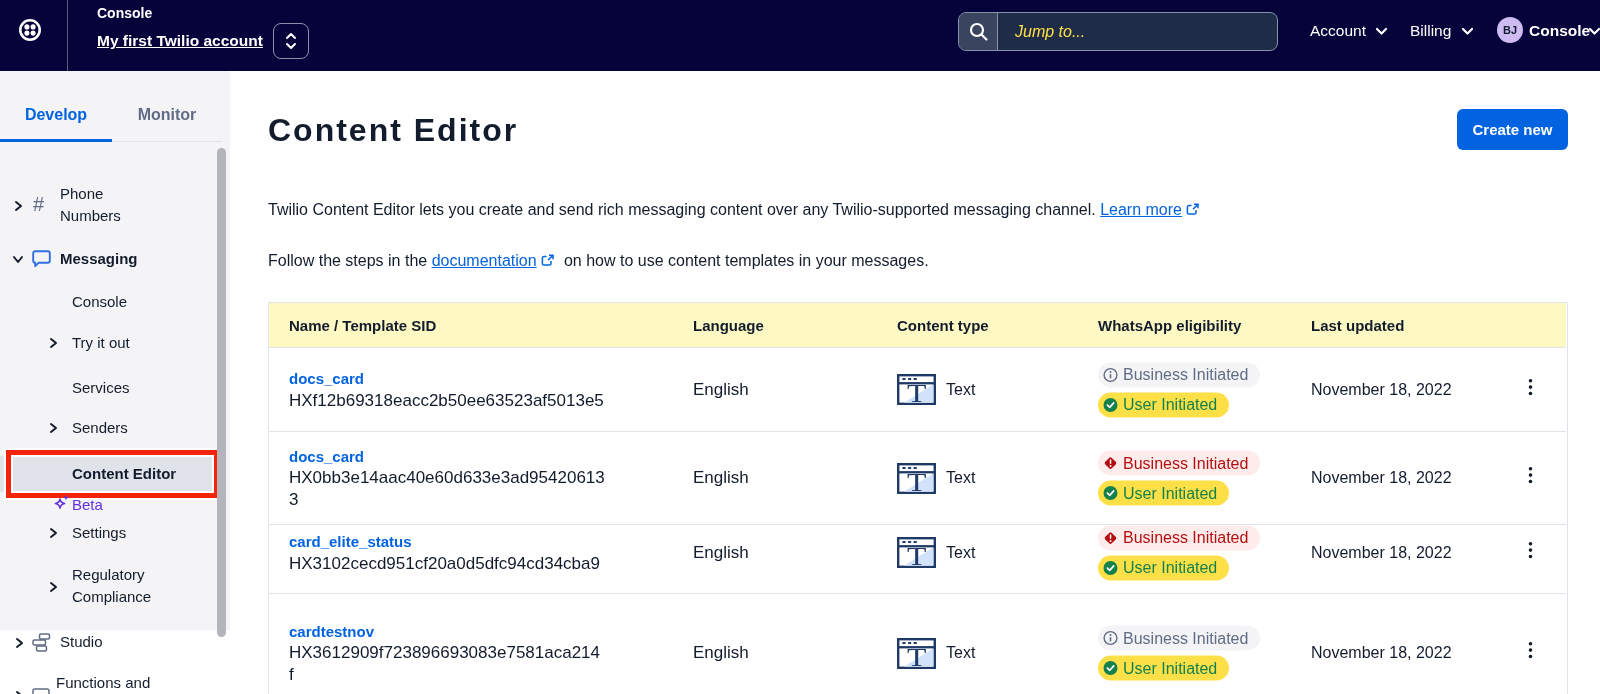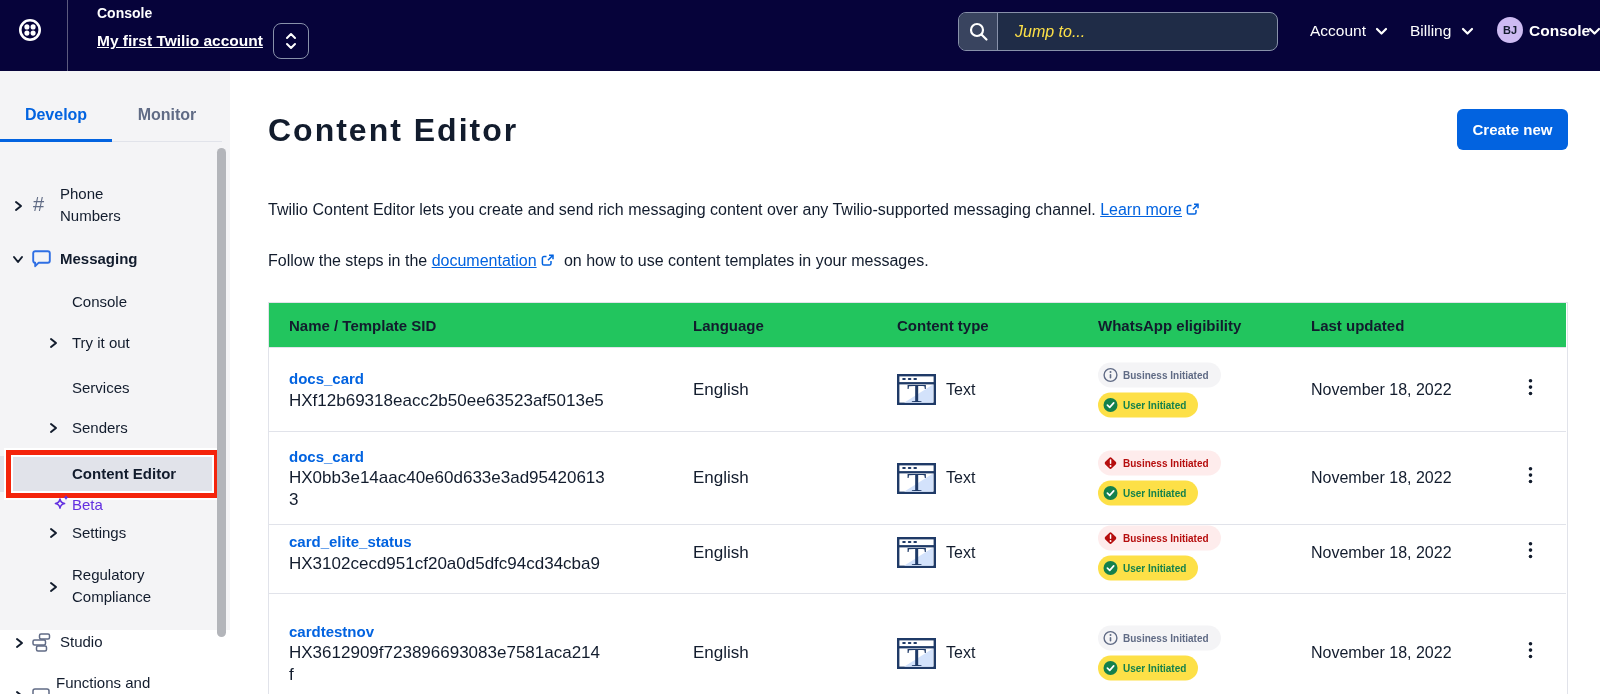--- a/index.html
+++ b/index.html
@@ -38,31 +38,31 @@
   h1 { position:absolute; left:268px; top:112px; font-size:32px; color:#121C2D; letter-spacing:2px; }
   #createbtn { position:absolute; left:1457px; top:109px; width:111px; height:41px; background:#0263E0; border-radius:6px;
     color:#fff; font-size:15px; font-weight:700; text-align:center; line-height:41px; }
   .para { position:absolute; left:268px; font-size:16px; color:#121C2D; }
   .para a { color:#0263E0; }
   #p1 { top:201px; }
   #p2 { top:252px; }
 
   
   #table { position:absolute; left:268px; top:302px; width:1300px; height:392px; overflow:hidden; border:1px solid #E1E3EA; border-bottom:none; }
-  #thead { position:absolute; left:0; top:0; width:1297px; height:45px; background:#22c55e; border-bottom:1px solid #E1E3EA; }
+  #thead { position:absolute; left:0; top:0; width:1297px; height:45px; background:#fef9c3; border-bottom:1px solid #E1E3EA; }
   .th { position:absolute; top:0; height:45px; line-height:45px; font-size:15px; font-weight:700; color:#121C2D; }
   .row { position:absolute; left:0; width:1297px; border-bottom:1px solid #E1E3EA; }
   .cellmid { position:absolute; display:flex; align-items:center; top:0; height:100%; }
   .name a { color:#0263E0; font-weight:700; font-size:15px; text-decoration:none; }
   .sid { color:#121C2D; font-size:17px; }
   .name { line-height:21.6px; }
   .lang { font-size:17px; color:#121C2D; } .date { font-size:16px; color:#121C2D; }
   .ctxt { font-size:16px; color:#121C2D; }
   .pillcol { position:absolute; left:829px; top:50%; transform:translateY(-50%); display:flex; flex-direction:column; gap:5px; align-items:flex-start; }
-  .pill { display:flex; align-items:center; height:25px; border-radius:13px; padding:0 12px 0 5px; font-size:10px; font-weight:700; }
+  .pill { display:flex; align-items:center; height:25px; border-radius:13px; padding:0 12px 0 5px; font-size:16px; font-weight:400; }
   .pill svg { margin-right:5px; }
   .pill.gray { background:#F4F4F6; color:#606B85; }
   .pill.green { background:#fde047; color:#14804C; }
   .pill.red { background:#FEECEC; color:#B60E0E; }
   .dots { position:absolute; left:1259px; top:50%; transform:translateY(-50%); }
 </style>
 </head>
 <body>
 
 <div id="topbar">

